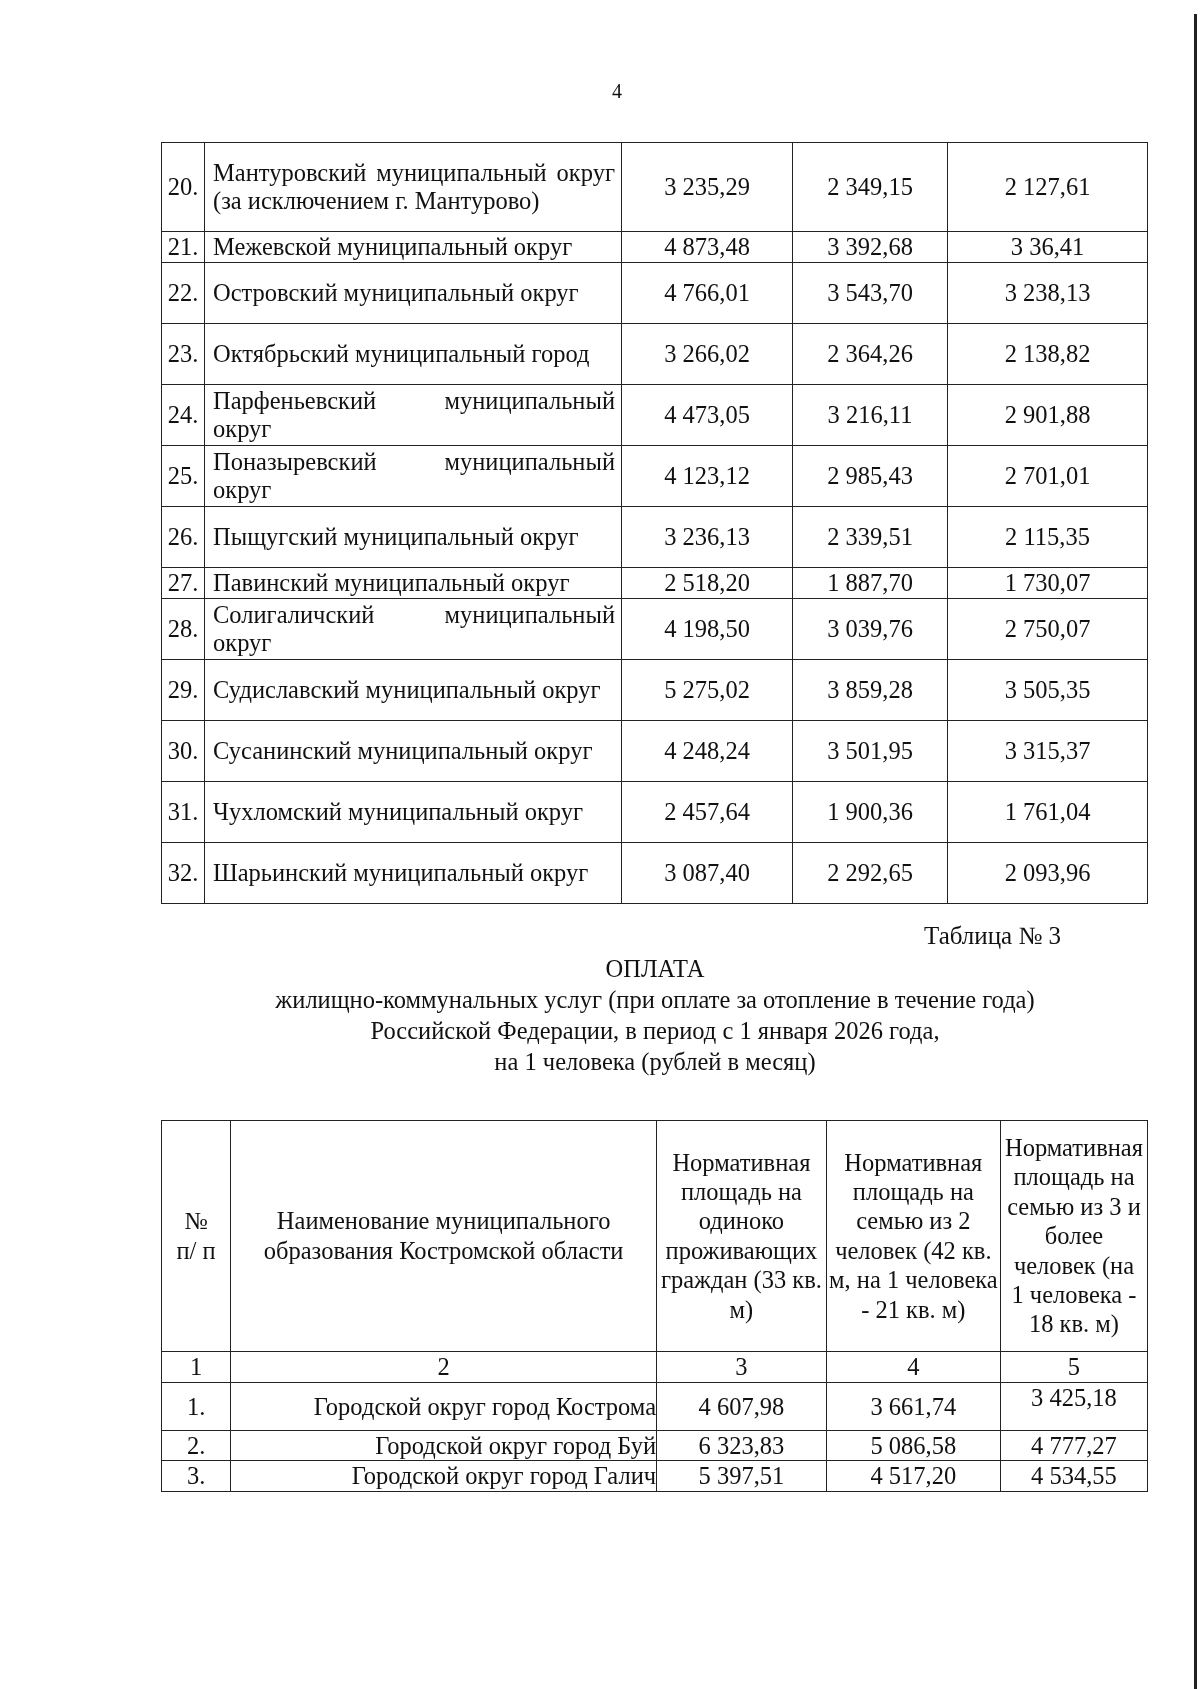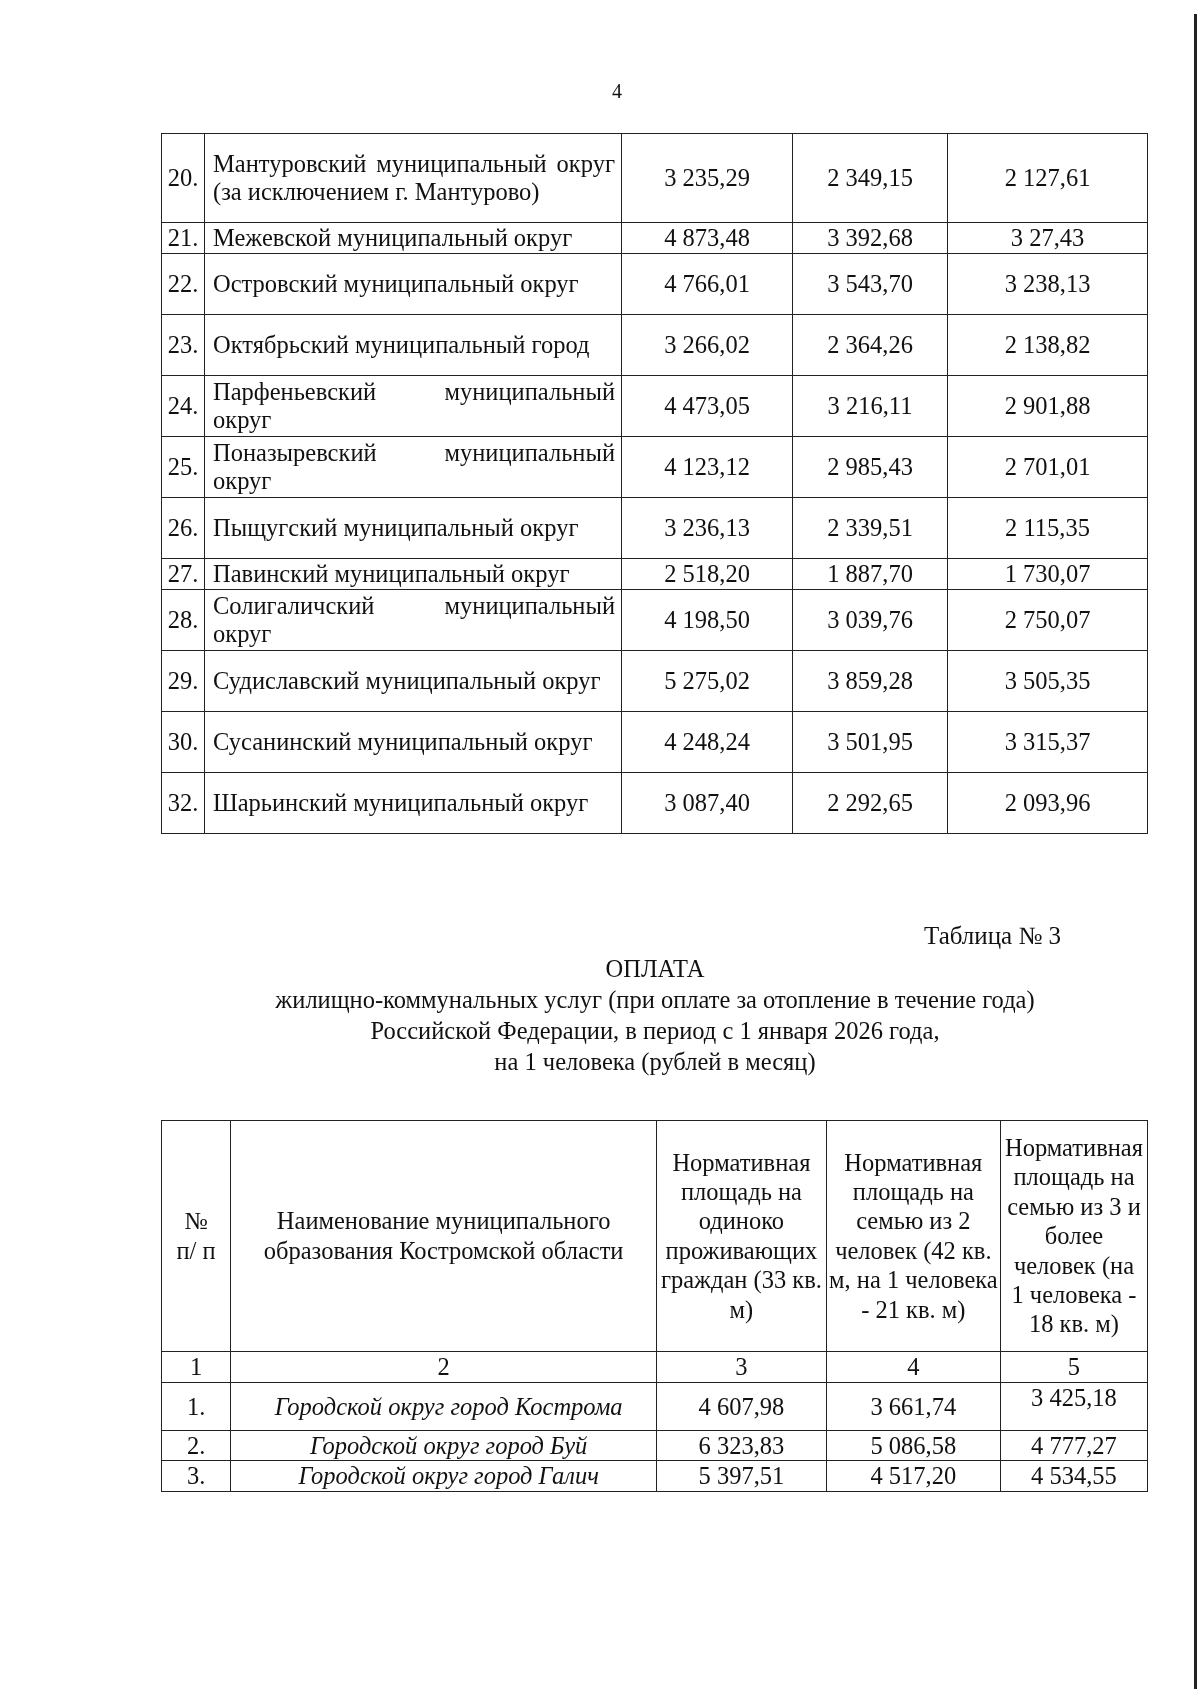--- a/index.html
+++ b/index.html
@@ -7,38 +7,38 @@
       width: 1200px; height: 1689px; position: relative; overflow: hidden;
       font-family: "Liberation Serif", "DejaVu Serif", serif;
       color: #111;
     }
     .page-number { position: absolute; top: 80px; left: 612px; font-size: 20px; }
     .scan-edge { position: absolute; top: 14px; left: 1194px; width: 3px; height: 1675px; background: #222; }
 
     table { border-collapse: collapse; position: absolute; }
     td, th { border: 1.6px solid #222; font-weight: normal; padding: 0; }
 
-    #t2 { top: 133px; left: 161px; width: 987px; font-size: 24.5px; line-height: 1.15; }
+    #t2 { top: 142px; left: 161px; width: 987px; font-size: 24.5px; line-height: 1.15; }
     #t2 td.num { width: 42px; text-align: center; }
     #t2 td.name { width: 402px; text-align: justify; text-align-last: left; padding: 0 6px 0 8px; }
     #t2 td.val { text-align: center; }
     #t2 td.c3 { width: 170px; }
     #t2 td.c4 { width: 154px; }
     #t2 td.c5 { width: auto; }
 
     .tbl-label { position: absolute; top: 922px; left: 924px; font-size: 25px; text-align: center; }
     .title-block { position: absolute; top: 953px; left: 160px; width: 990px; text-align: center; font-size: 24.5px; line-height: 31px; }
 
     #t3 { top: 1120px; left: 161px; width: 987px; font-size: 24.5px; line-height: 1.2; }
     #t3 td { text-align: center; vertical-align: middle; }
     #t3 .h-num { width: 53px; }
     #t3 .h-name { width: 402px; }
     #t3 .h-c3 { width: 172px; }
     #t3 .h-c4 { width: 180px; }
-    #t3 td.name { text-align: center; padding-left: 10px; font-style: italic; }
+    #t3 td.name { text-align: right; padding-left: 10px; }
     #t3 tr.colnums td { height: 30px; }
   </style>
 </head>
 <body>
 
 <div class="page-number">4</div>
 <div class="scan-edge"></div>
 
 <table id="t2">
   <tbody>
@@ -47,21 +47,21 @@
       <td class="name">Мантуровский муниципальный округ (за исключением г. Мантурово)</td>
       <td class="val c3">3 235,29</td>
       <td class="val c4">2 349,15</td>
       <td class="val c5">2 127,61</td>
     </tr>
     <tr style="height:31px">
       <td class="num">21.</td>
       <td class="name">Межевской муниципальный округ</td>
       <td class="val">4 873,48</td>
       <td class="val">3 392,68</td>
-      <td class="val">3 27,43</td>
+      <td class="val">3 36,41</td>
     </tr>
     <tr style="height:61px">
       <td class="num">22.</td>
       <td class="name">Островский муниципальный округ</td>
       <td class="val">4 766,01</td>
       <td class="val">3 543,70</td>
       <td class="val">3 238,13</td>
     </tr>
     <tr style="height:61px">
       <td class="num">23.</td>
@@ -113,20 +113,27 @@
       <td class="val">3 505,35</td>
     </tr>
     <tr style="height:61px">
       <td class="num">30.</td>
       <td class="name" style="text-align:left">Сусанинский муниципальный округ</td>
       <td class="val">4 248,24</td>
       <td class="val">3 501,95</td>
       <td class="val">3 315,37</td>
     </tr>
     <tr style="height:61px">
+      <td class="num">31.</td>
+      <td class="name" style="text-align:left">Чухломский муниципальный округ</td>
+      <td class="val">2 457,64</td>
+      <td class="val">1 900,36</td>
+      <td class="val">1 761,04</td>
+    </tr>
+    <tr style="height:61px">
       <td class="num">32.</td>
       <td class="name" style="text-align:left">Шарьинский муниципальный округ</td>
       <td class="val">3 087,40</td>
       <td class="val">2 292,65</td>
       <td class="val">2 093,96</td>
     </tr>
   </tbody>
 </table>
 
 <div class="tbl-label">Таблица № 3</div>

